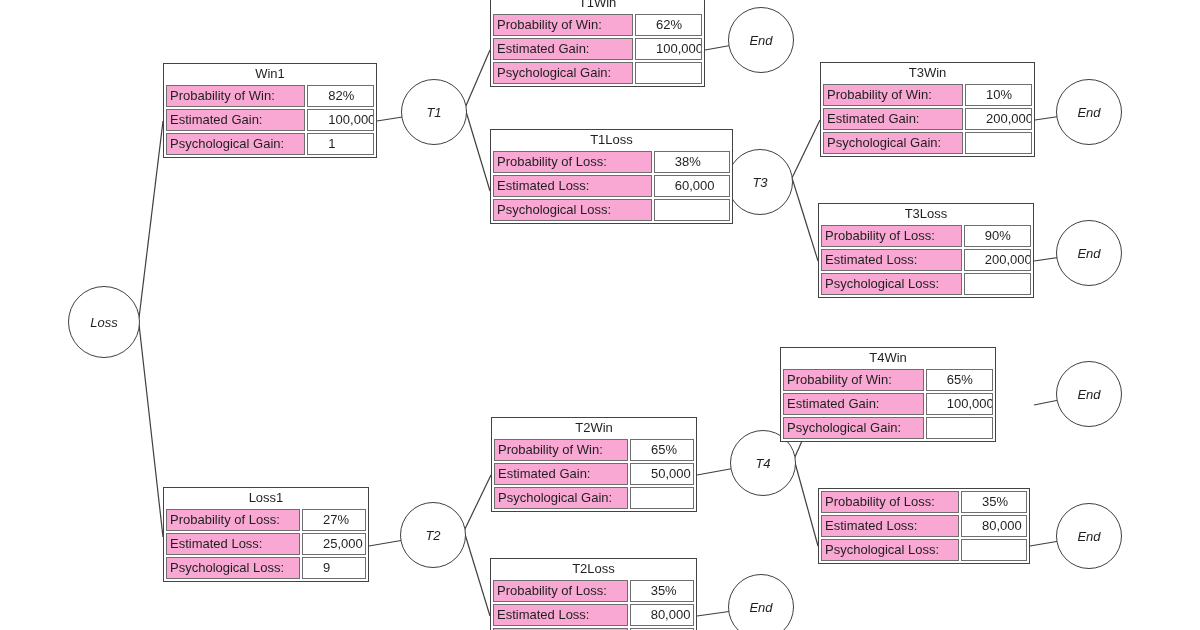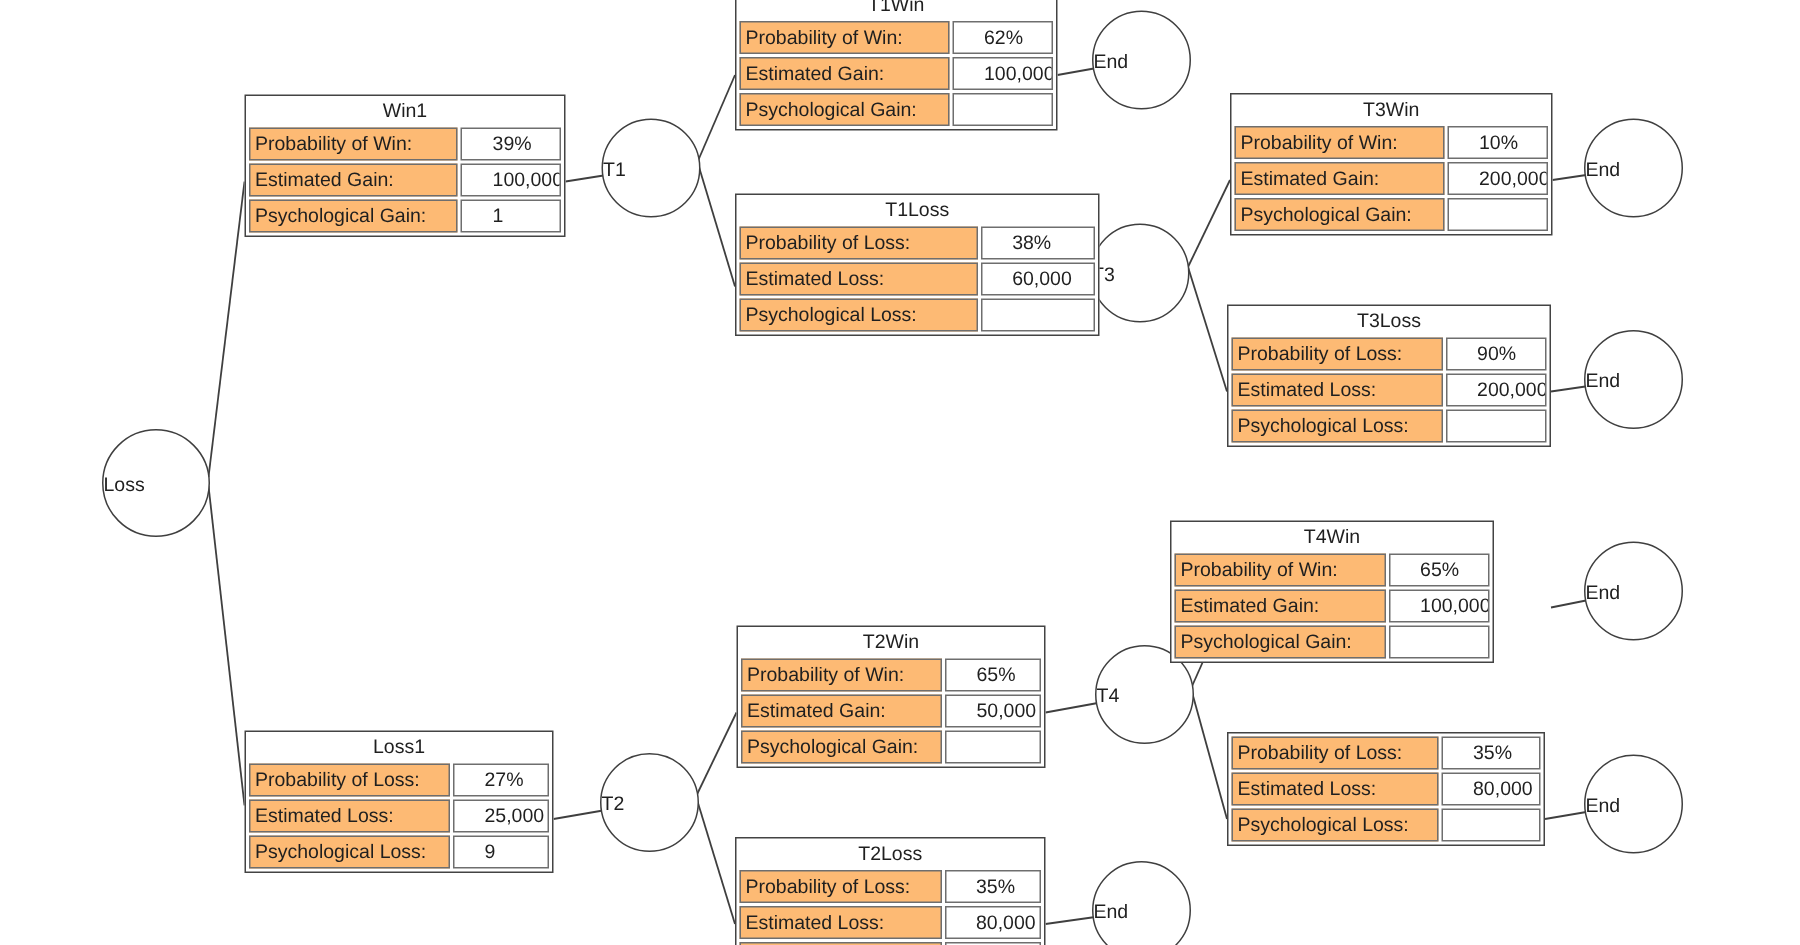--- a/index.html
+++ b/index.html
@@ -12,33 +12,33 @@
   
   .nbox{
     position:absolute;z-index:1;background:#ffffff;
     border:1px solid #434343;box-sizing:border-box;
     padding:0 2px 2px 2px;
   }
   .nbox-title{height:19px;line-height:19px;text-align:center;white-space:nowrap;overflow:hidden;}
   .nbox-row{display:flex;margin-top:2px;gap:2px;}
   .nbox-label{
     flex:0 0 67%;height:22px;line-height:20px;box-sizing:border-box;
-    border:1px solid #6e6e6e;background:#fdba74;padding-left:3px;
+    border:1px solid #6e6e6e;background:#f9a8d4;padding-left:3px;
     white-space:nowrap;overflow:hidden;
   }
   .nbox-value{
     flex:1 1 auto;height:22px;line-height:20px;box-sizing:border-box;
     border:1px solid #6e6e6e;background:#fff;padding-left:20px;
     white-space:nowrap;overflow:hidden;
   }
   
   .ncircle{
     position:absolute;z-index:1;box-sizing:border-box;background:#ffffff;
     border:1.4px solid #3f3f3f;border-radius:50%;
-    display:flex;align-items:center;justify-content:flex-start;
+    display:flex;align-items:center;justify-content:center;font-style:italic;
   }
 </style>
 </head>
 <body>
 
 <svg class="wires" width="1200" height="630">
   <line x1="139" y1="318" x2="163" y2="121"></line>
   <line x1="139" y1="324" x2="163" y2="537"></line>
   <line x1="377" y1="121" x2="434" y2="112"></line>
   <line x1="465" y1="108" x2="490" y2="50"></line>
@@ -91,21 +91,21 @@
     <span>End</span>
   </div>
 <div class="ncircle" style="left:728px;top:574px;width:66px;height:66px">
     <span>End</span>
   </div>
 
 <div class="nbox" style="left:163px;top:63px;width:214px">
   <div class="nbox-title">Win1</div>
   <div class="nbox-row">
       <div class="nbox-label">Probability of Win:</div>
-      <div class="nbox-value">39%</div>
+      <div class="nbox-value">82%</div>
     </div>
   <div class="nbox-row">
       <div class="nbox-label">Estimated Gain:</div>
       <div class="nbox-value">100,000</div>
     </div>
   <div class="nbox-row">
       <div class="nbox-label">Psychological Gain:</div>
       <div class="nbox-value">1</div>
     </div>
 </div>

